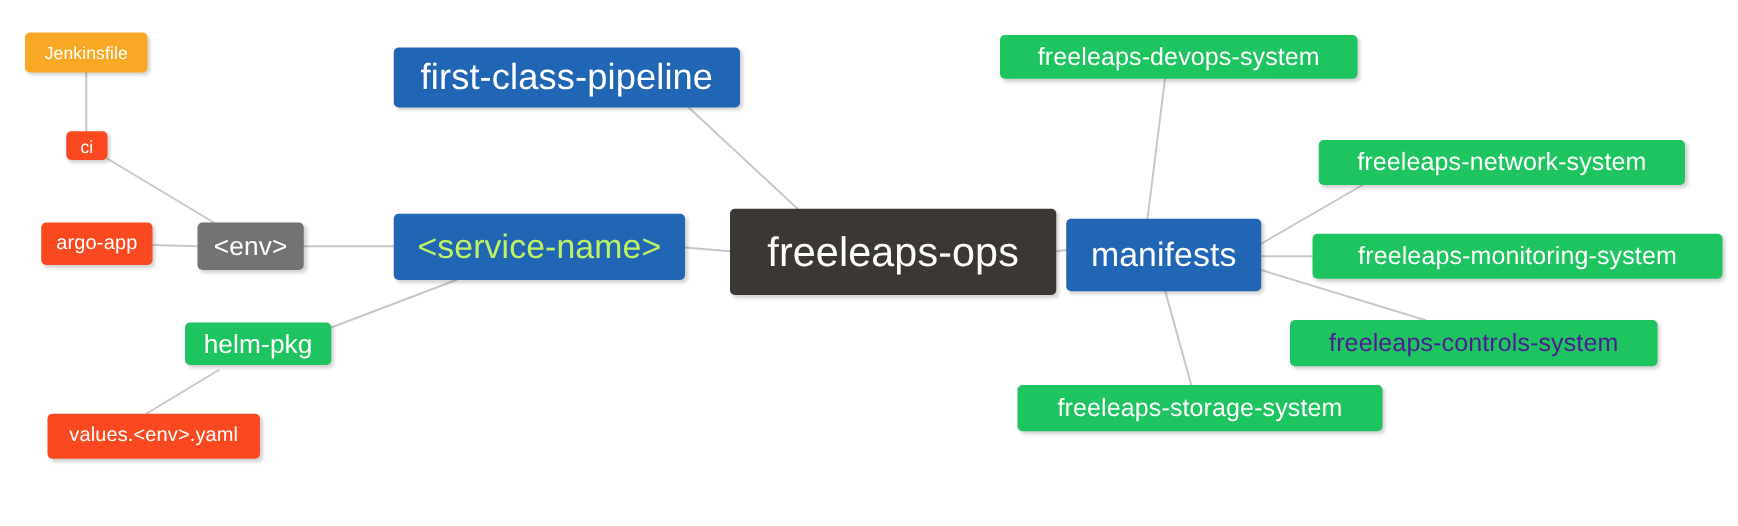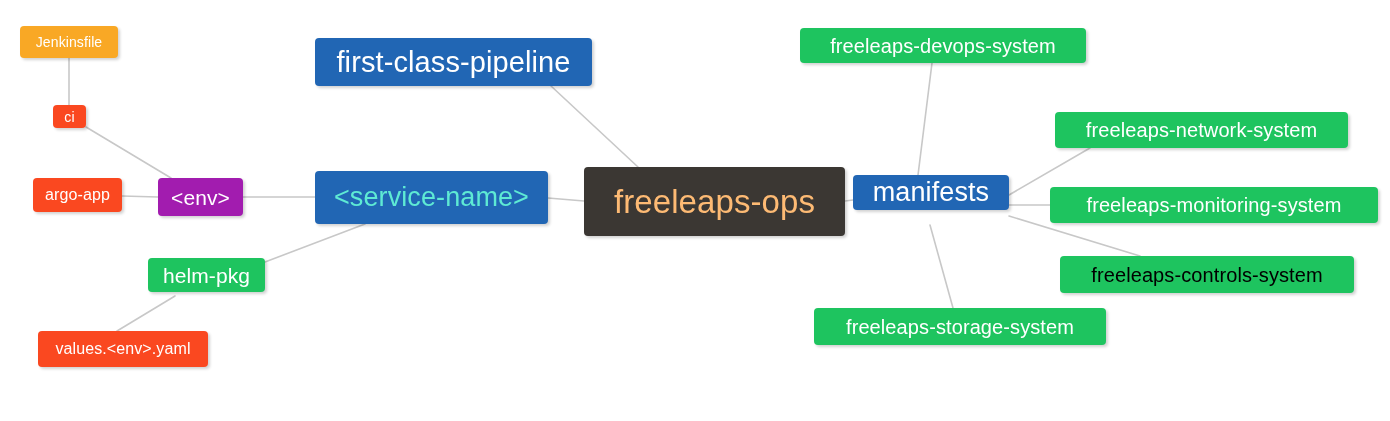--- a/index.html
+++ b/index.html
@@ -69,50 +69,50 @@
   <div id="node-layer">
       <div class="node" style="left: 20px; top: 26px; width: 98px; height: 32px; background: rgb(249, 168, 37); font-size: 14px; color: rgb(255, 255, 255);">
         <span class="node-label">Jenkinsfile</span>
       </div>
       <div class="node" style="left: 53px; top: 105px; width: 33px; height: 23px; background: rgb(250, 72, 32); font-size: 14px; color: rgb(255, 255, 255);">
         <span class="node-label">ci</span>
       </div>
       <div class="node" style="left: 33px; top: 178px; width: 89px; height: 34px; background: rgb(250, 72, 32); font-size: 16px; color: rgb(255, 255, 255);">
         <span class="node-label">argo-app</span>
       </div>
-      <div class="node" style="left: 158px; top: 178px; width: 85px; height: 38px; background: #a21caf; font-size: 21px; color: rgb(255, 255, 255);">
+      <div class="node" style="left: 158px; top: 178px; width: 85px; height: 38px; background: #737373; font-size: 21px; color: rgb(255, 255, 255);">
         <span class="node-label">&lt;env&gt;</span>
       </div>
       <div class="node" style="left: 148px; top: 258px; width: 117px; height: 34px; background: rgb(30, 196, 95); font-size: 21px; color: rgb(255, 255, 255);">
         <span class="node-label">helm-pkg</span>
       </div>
       <div class="node" style="left: 10px; top: 331px; width: 170px; height: 36px; background: rgb(250, 72, 32); font-size: 16px; color: rgb(255, 255, 255); margin-left: 28px;">
         <span class="node-label">values.&lt;env&gt;.yaml</span>
       </div>
       <div class="node" style="left: 315px; top: 38px; width: 277px; height: 48px; background: rgb(33, 102, 180); font-size: 29px; color: rgb(255, 255, 255);">
         <span class="node-label">first-class-pipeline</span>
       </div>
-      <div class="node" style="left: 315px; top: 171px; width: 233px; height: 53px; background: rgb(33, 102, 180); font-size: 27px; color: #5eead4;">
+      <div class="node" style="left: 315px; top: 171px; width: 233px; height: 53px; background: rgb(33, 102, 180); font-size: 27px; color: #bef264;">
         <span class="node-label">&lt;service-name&gt;</span>
       </div>
-      <div class="node" style="left: 584px; top: 167px; width: 261px; height: 69px; background: rgb(59, 55, 51); font-size: 33px; color: #fdba74;">
+      <div class="node" style="left: 584px; top: 167px; width: 261px; height: 69px; background: rgb(59, 55, 51); font-size: 33px; color: #ffffff;">
         <span class="node-label">freeleaps-ops</span>
       </div>
-      <div class="node" style="left: 853px; top: 175px; width: 156px; height: 35px; background: rgb(33, 102, 180); font-size: 27px; color: rgb(255, 255, 255);">
+      <div class="node" style="left: 853px; top: 175px; width: 156px; height: 58px; background: rgb(33, 102, 180); font-size: 27px; color: rgb(255, 255, 255);">
         <span class="node-label">manifests</span>
       </div>
       <div class="node" style="left: 800px; top: 28px; width: 286px; height: 35px; background: rgb(30, 196, 95); font-size: 20px; color: rgb(255, 255, 255);">
         <span class="node-label">freeleaps-devops-system</span>
       </div>
       <div class="node" style="left: 1055px; top: 112px; width: 293px; height: 36px; background: rgb(30, 196, 95); font-size: 20px; color: rgb(255, 255, 255);">
         <span class="node-label">freeleaps-network-system</span>
       </div>
       <div class="node" style="left: 1050px; top: 187px; width: 328px; height: 36px; background: rgb(30, 196, 95); font-size: 20px; color: rgb(255, 255, 255);">
         <span class="node-label">freeleaps-monitoring-system</span>
       </div>
-      <div class="node" style="left: 1060px; top: 256px; width: 294px; height: 37px; background: rgb(30, 196, 95); font-size: 20px; color: #000000;">
+      <div class="node" style="left: 1032px; top: 256px; width: 294px; height: 37px; background: rgb(30, 196, 95); font-size: 20px; color: #4c1d95;">
         <span class="node-label">freeleaps-controls-system</span>
       </div>
       <div class="node" style="left: 814px; top: 308px; width: 292px; height: 37px; background: rgb(30, 196, 95); font-size: 20px; color: rgb(255, 255, 255);">
         <span class="node-label">freeleaps-storage-system</span>
       </div>
     </div>
 </div>
 
 </body></html>

